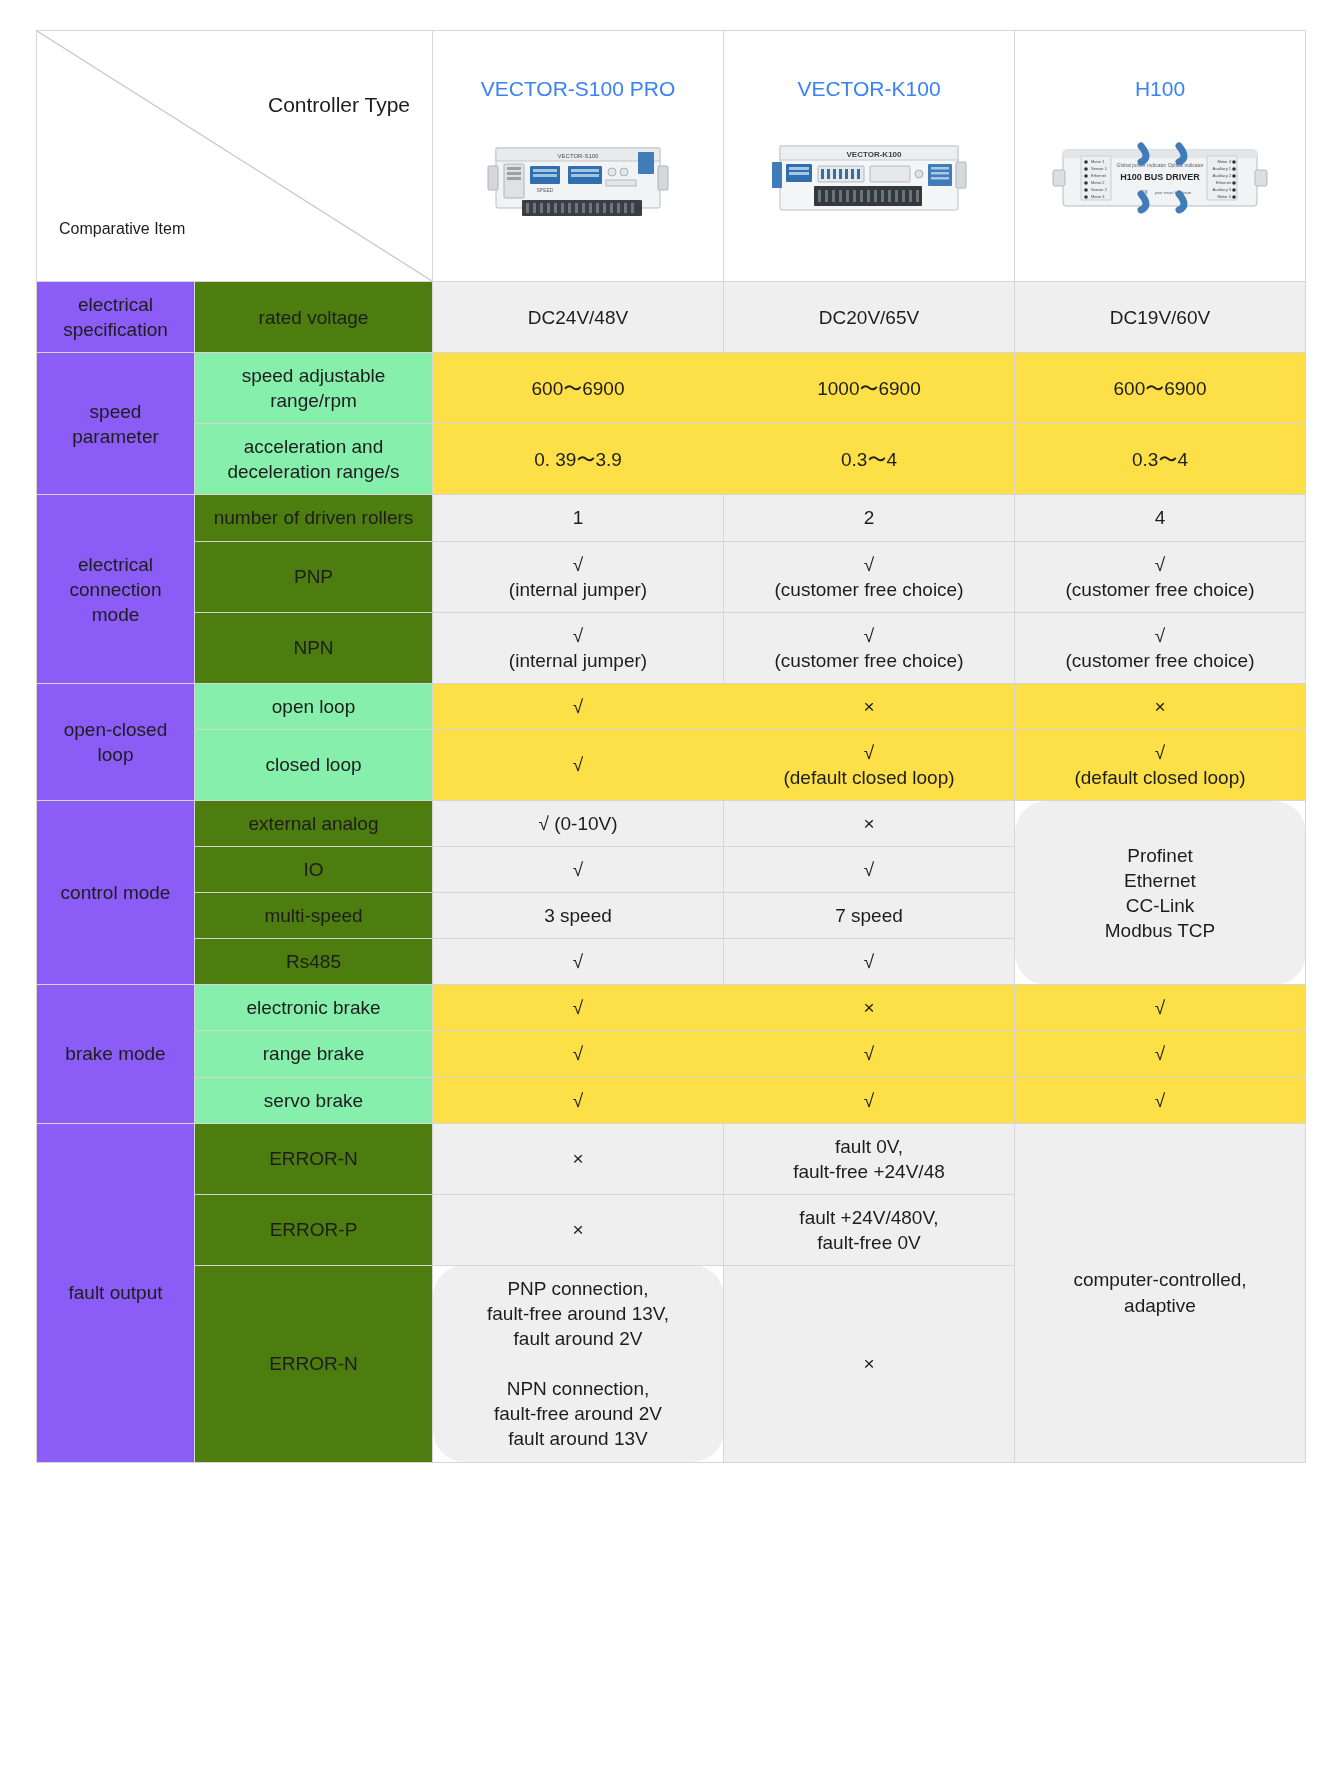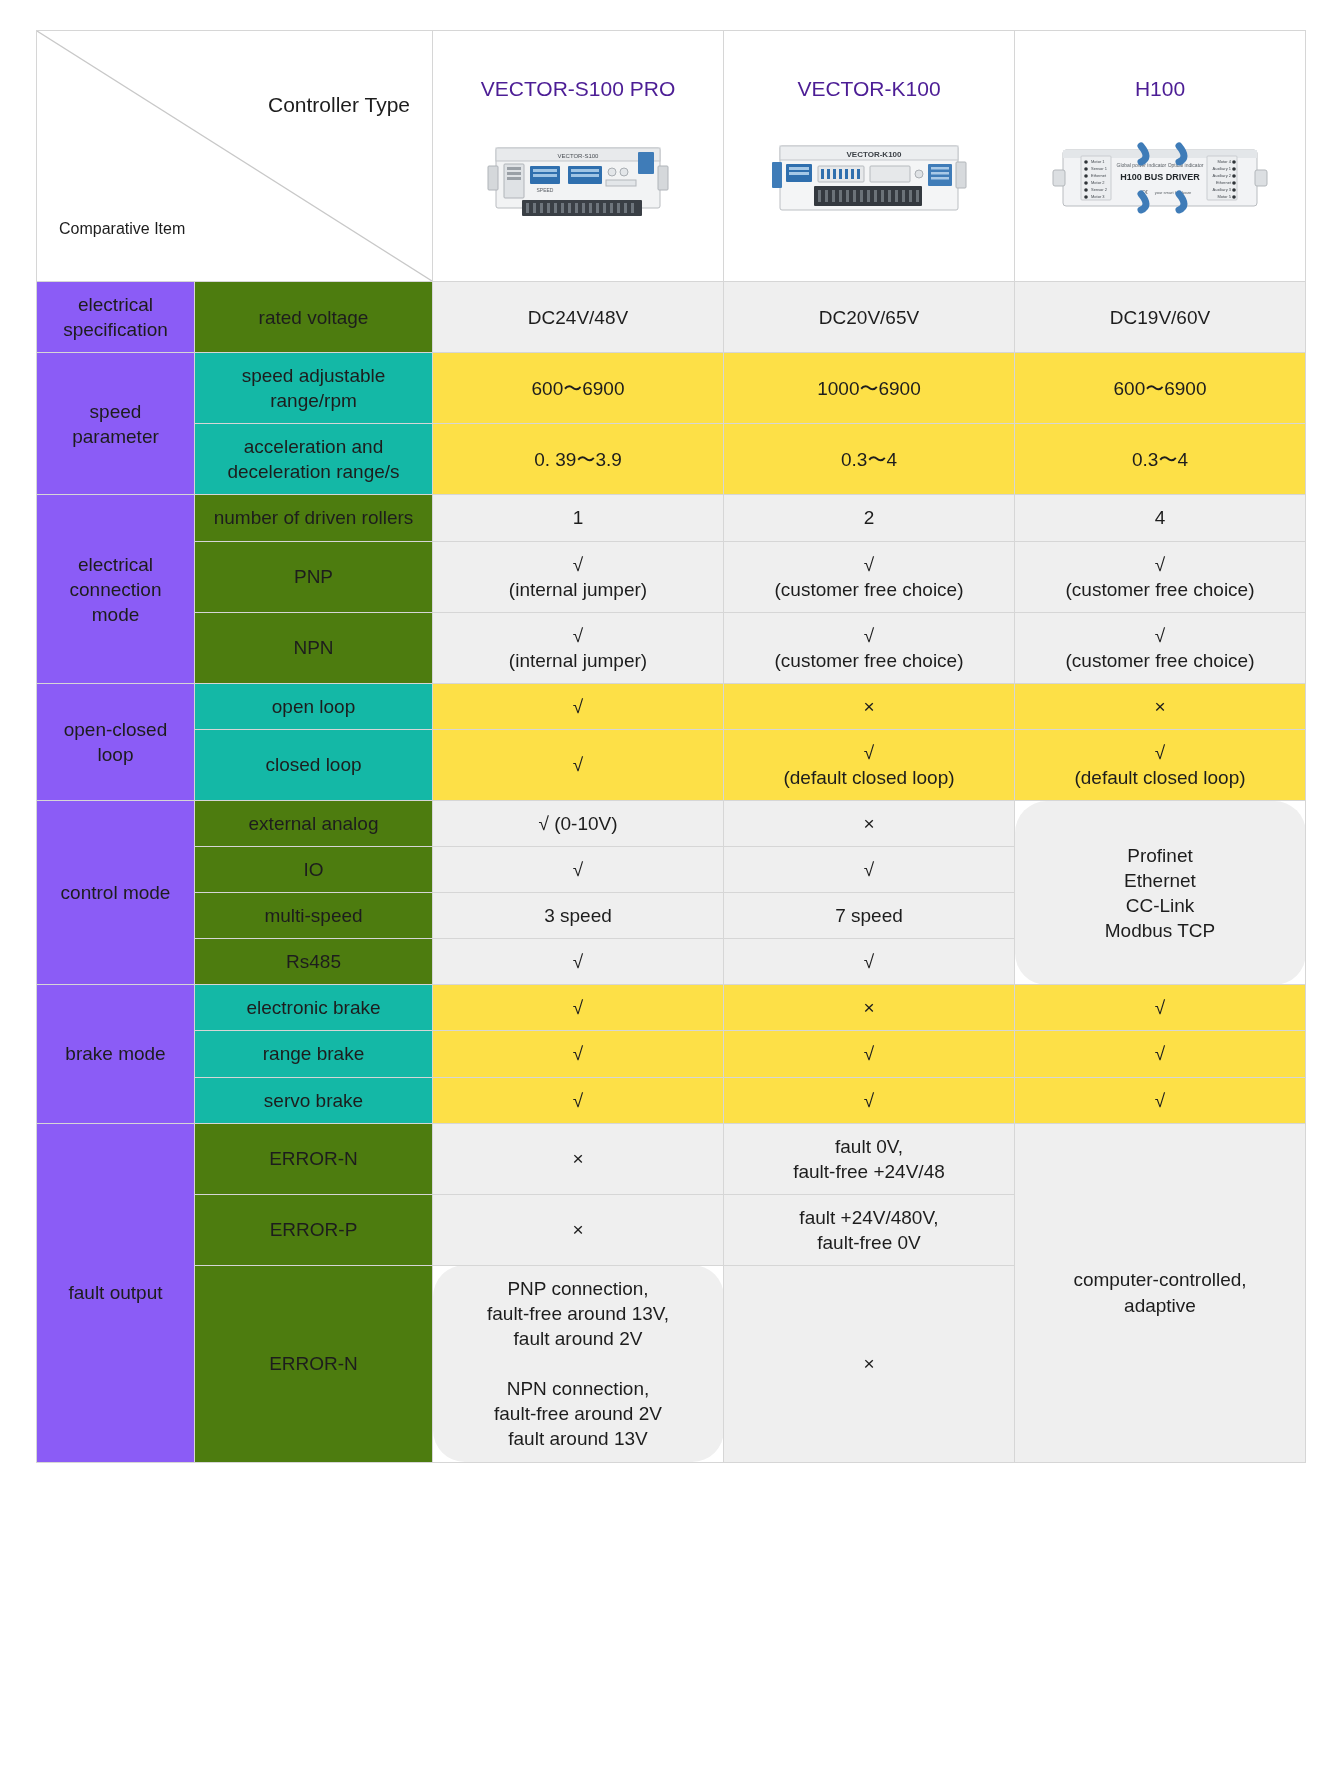--- a/index.html
+++ b/index.html
@@ -68,40 +68,40 @@
     font-size: 16px;
     color: #1d1d1d;
   }
   td.prod-head {
     background: #ffffff;
     padding: 14px 10px 12px 10px;
     height: 230px;
   }
   .prod-name {
     font-size: 21px;
-    color: #4c1d95;
+    color: #3b82f6;
     margin-bottom: 14px;
   }
   .prod-img {
     width: 100%;
     height: 120px;
     display: flex;
     align-items: center;
     justify-content: center;
   }
   .prod-img svg { display: block; }
 
   
   td.grp {
     background: #8b5cf6;
     font-size: 19px;
     color: #1d1d1d;
   }
   td.item {
-    background: #14b8a6;
+    background: #86efac;
     font-size: 19px;
   }
   td.val {
     background: #fde047;
   }
   td.val.shade {
     background: #efefef;
     margin-left: 9px;
   }
   td.item.shade-lite {

